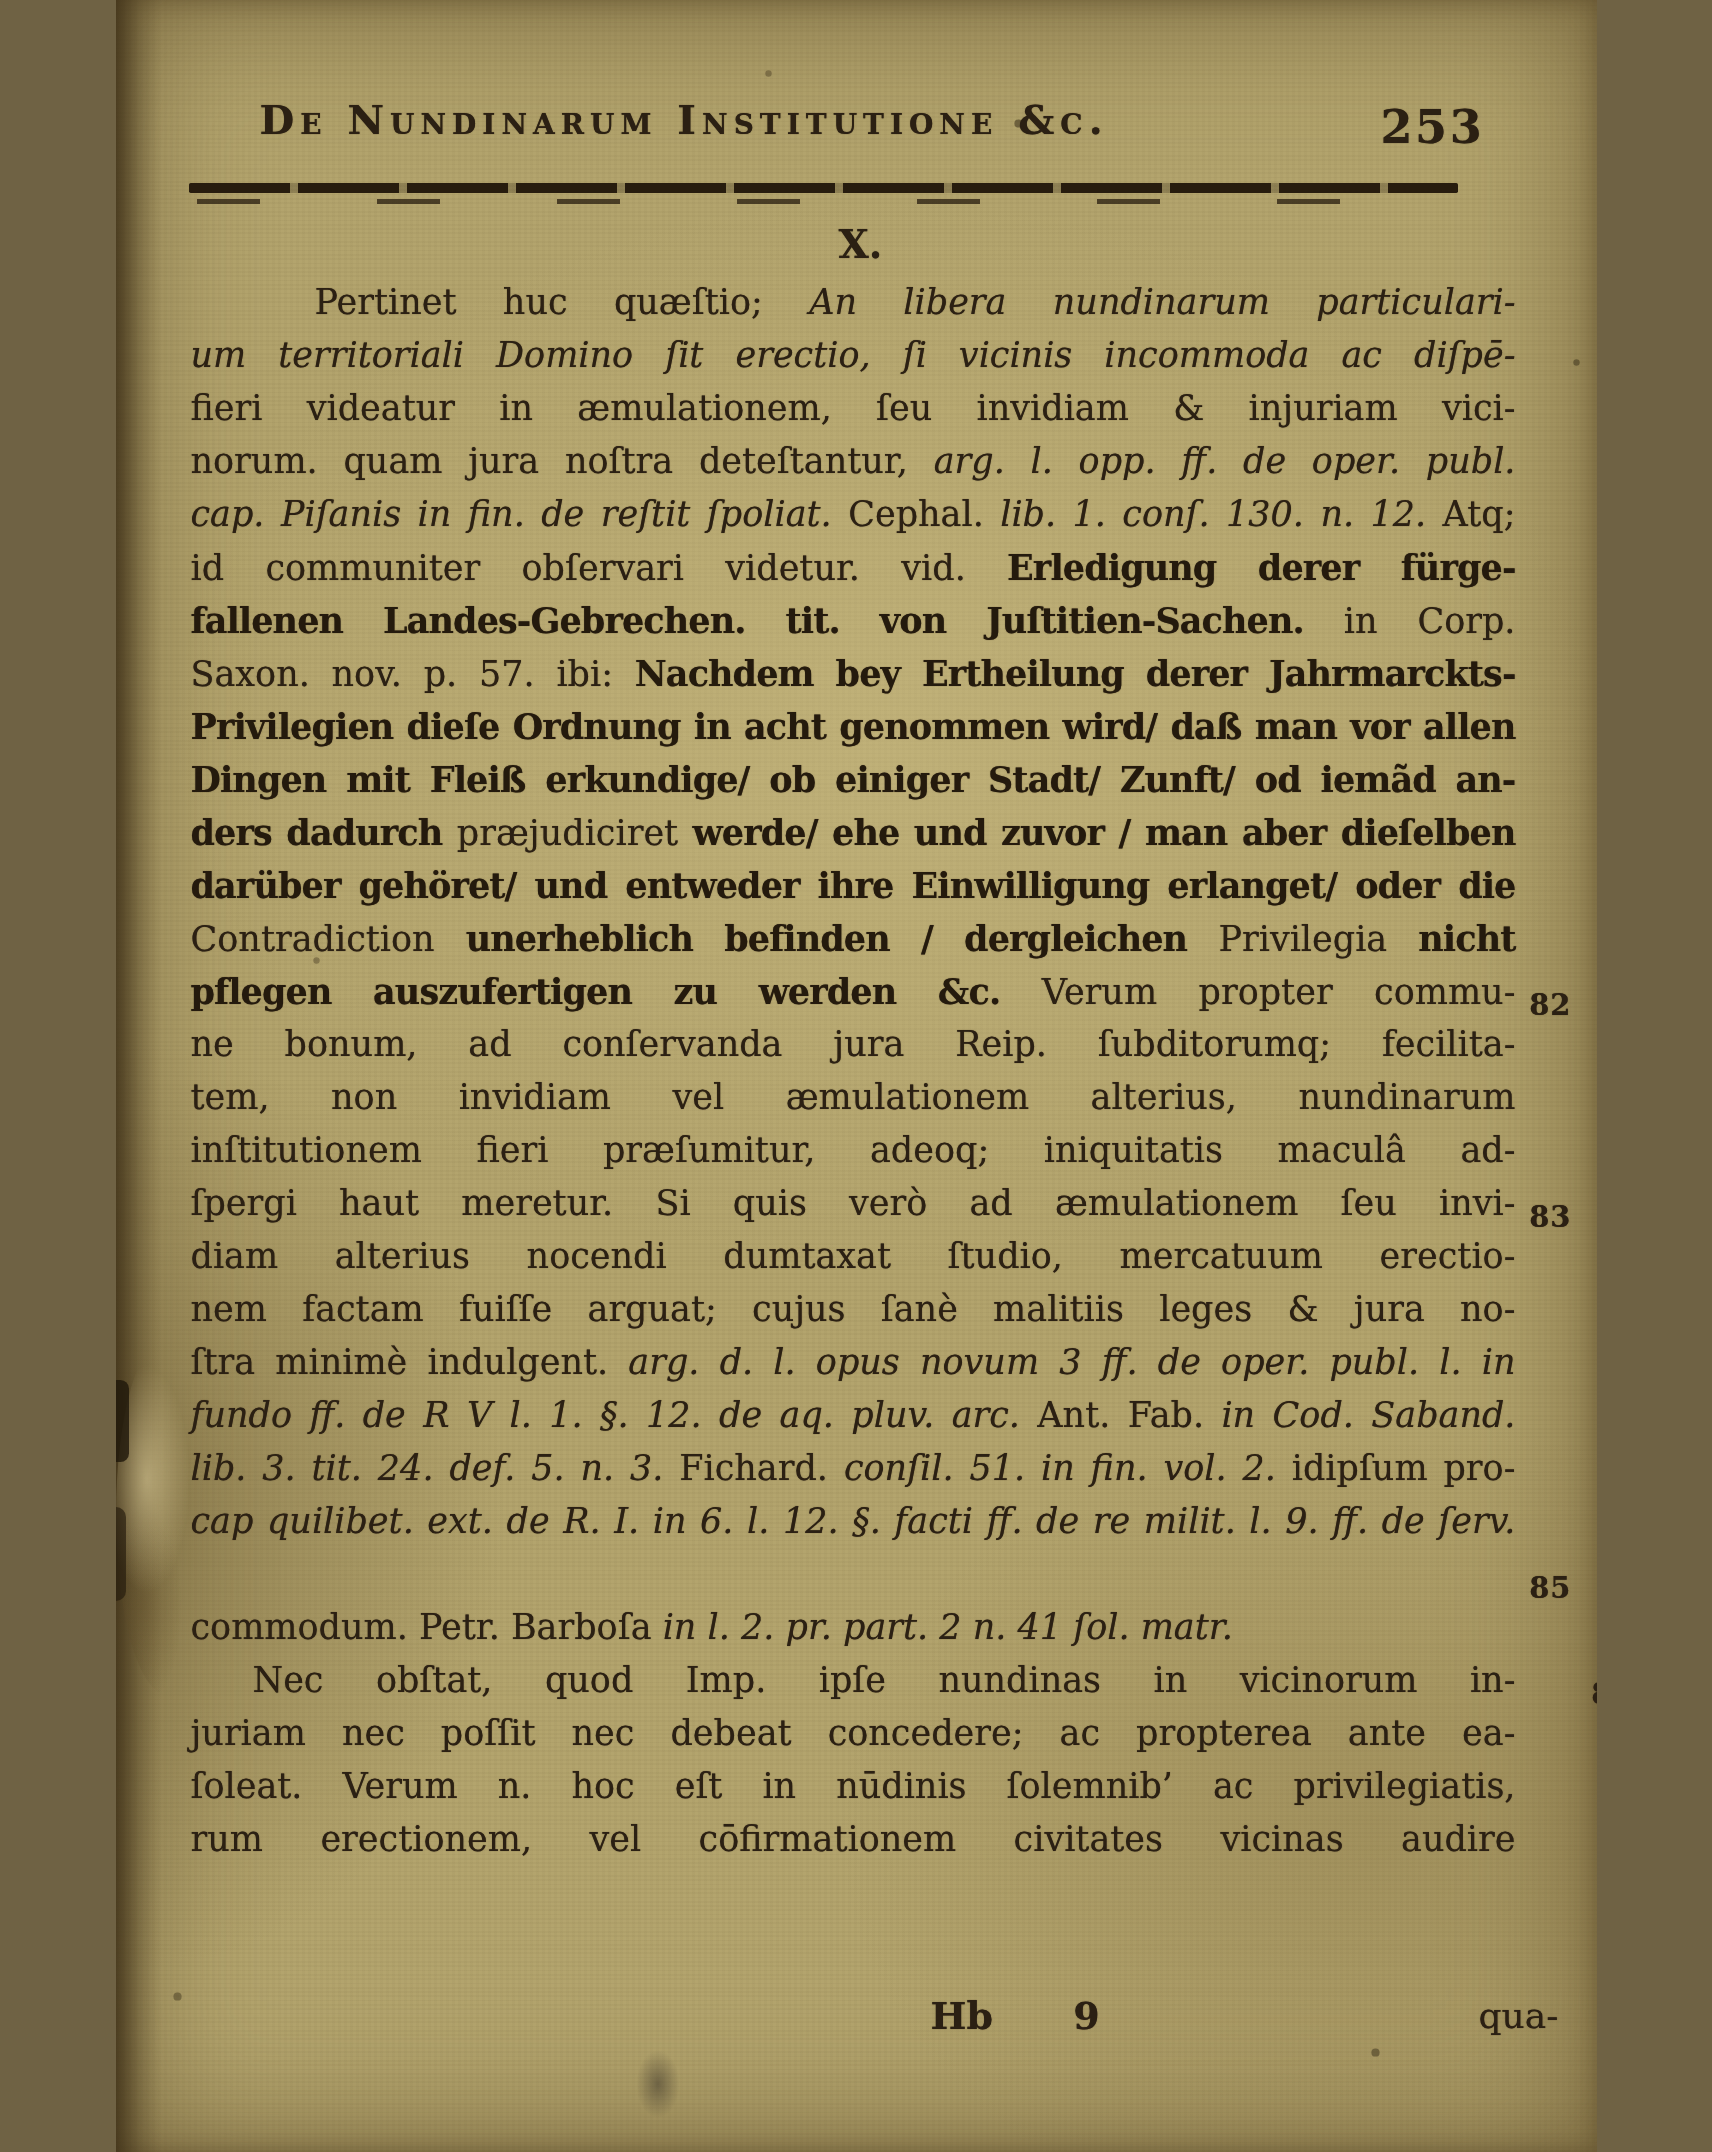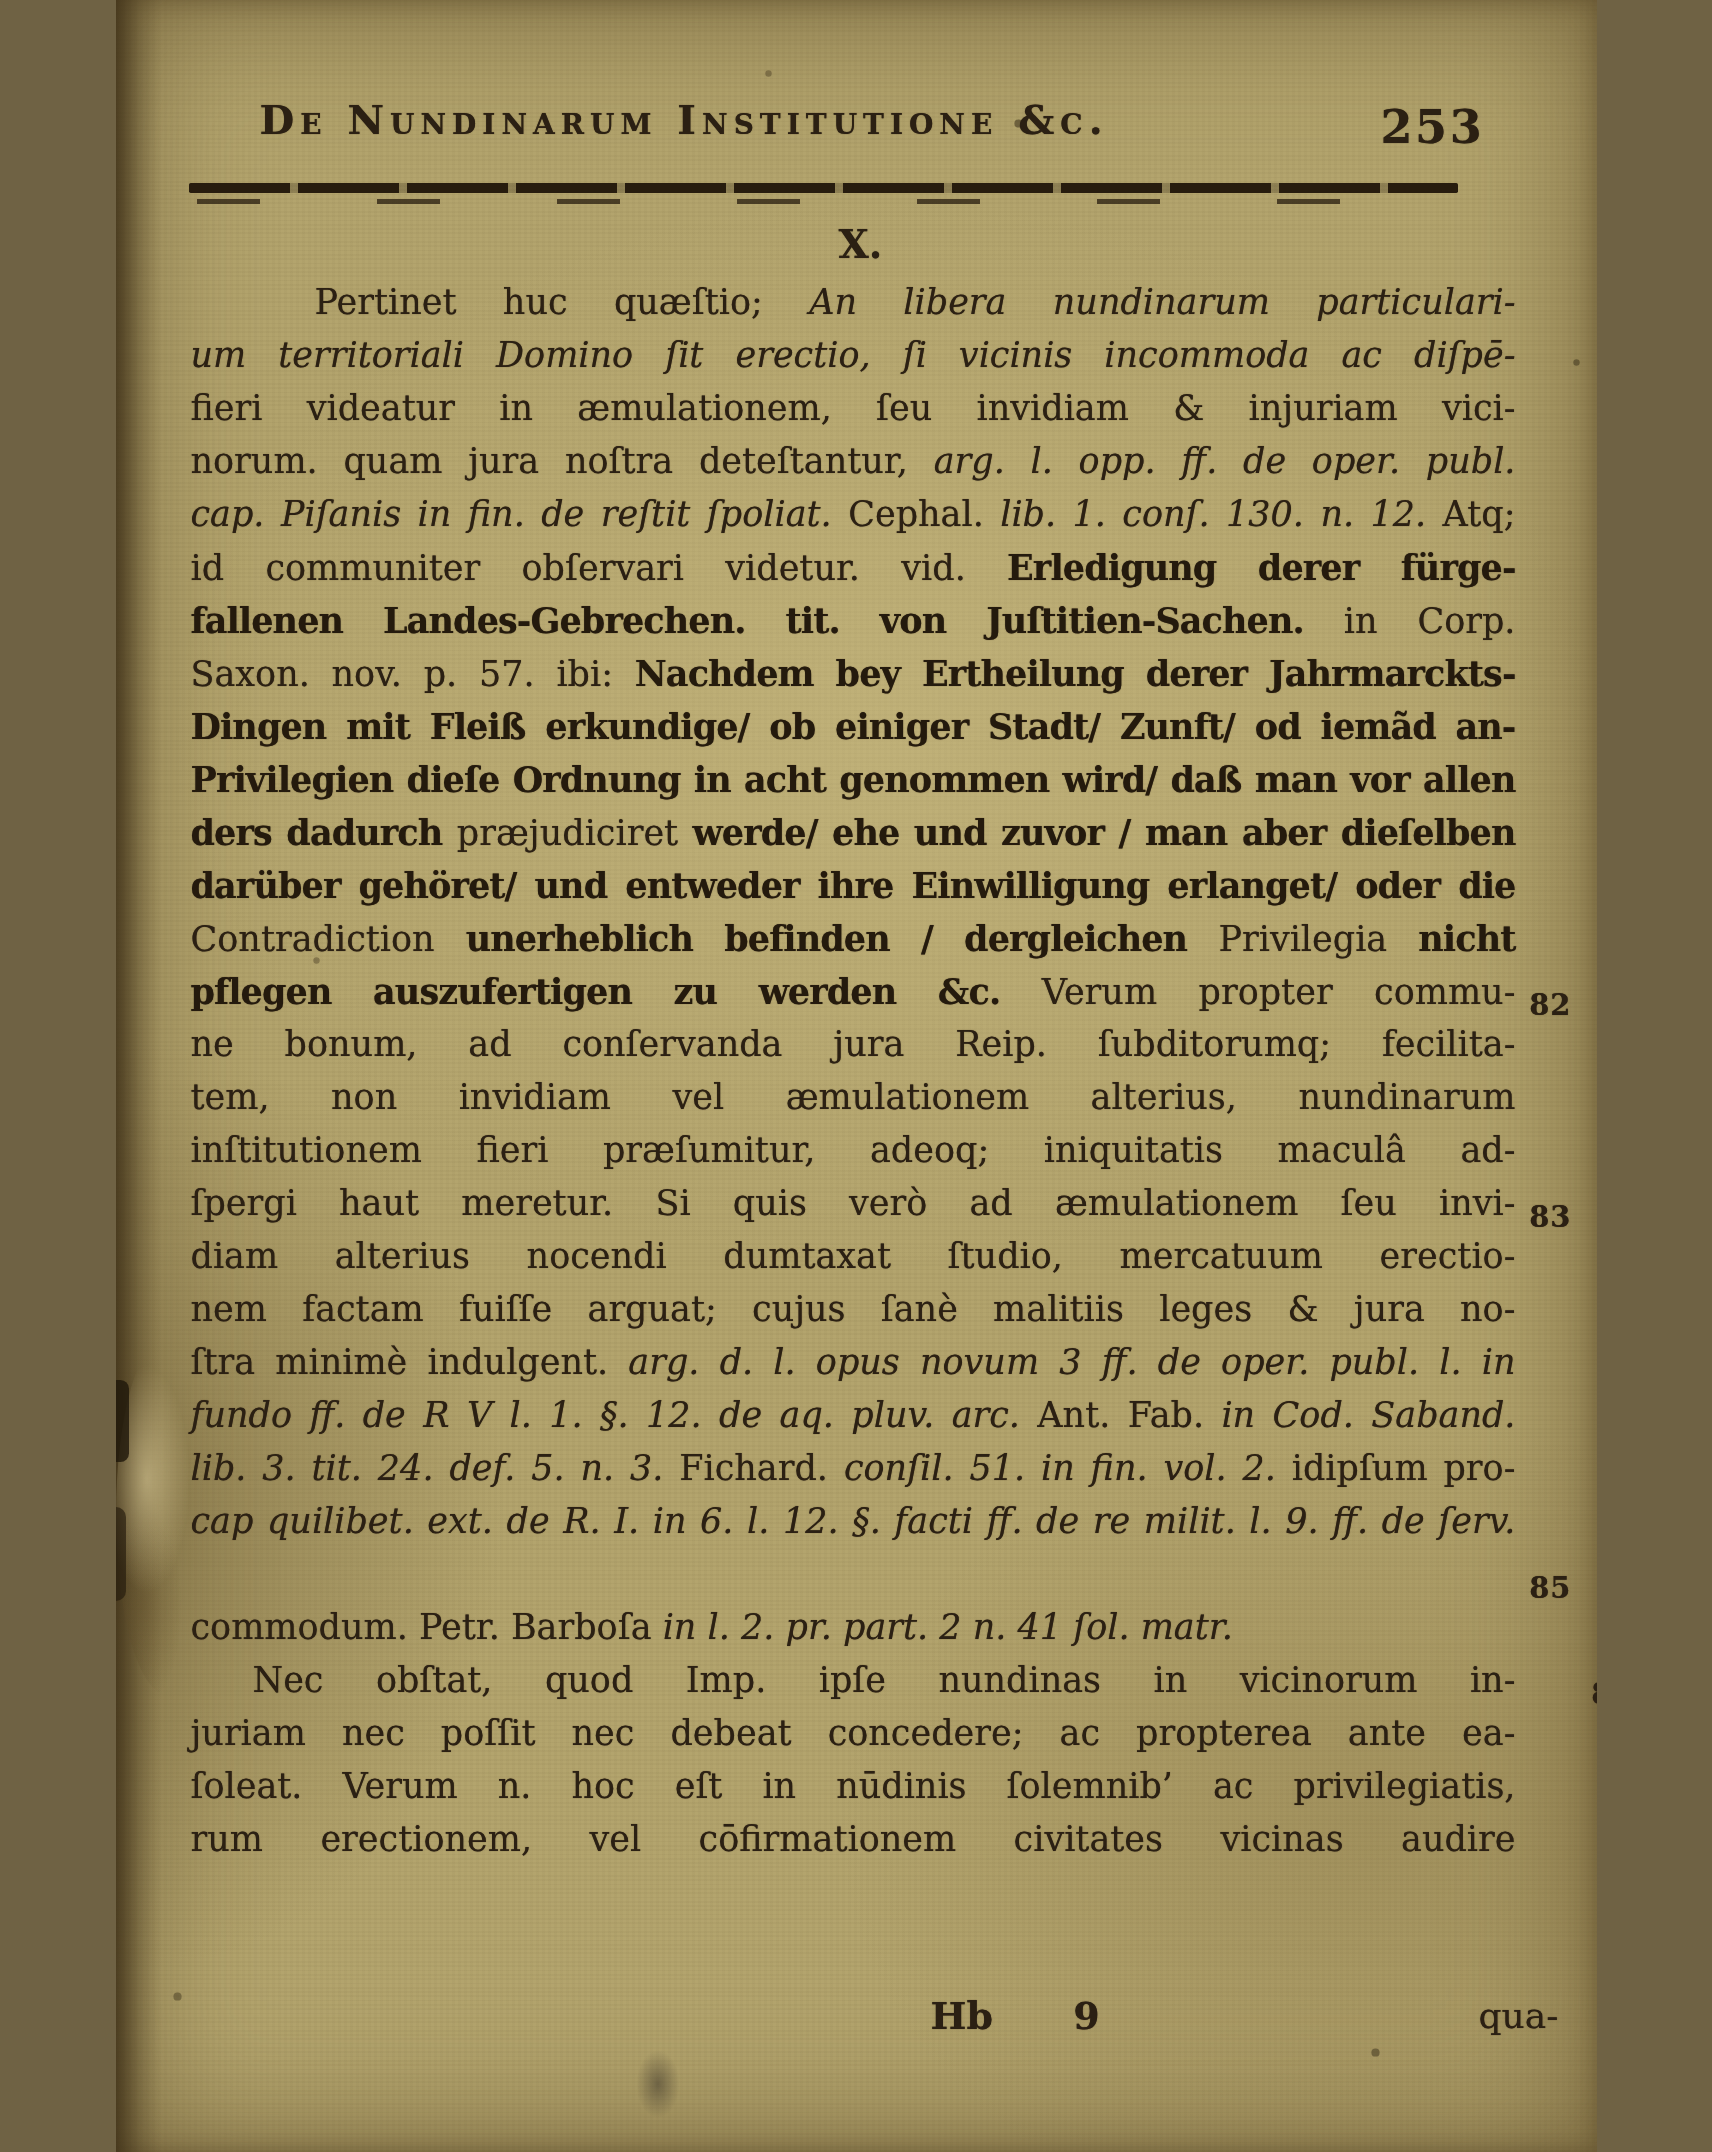--- a/index.html
+++ b/index.html
@@ -111,22 +111,22 @@
 
   <div class="textblock">
       <div class="line" style="text-indent: 124px;"><span class="rm">Pertinet huc quæſtio; </span><span class="it">An libera nundinarum particulari-</span><span class="marginal">81</span></div>
       <div class="line"><span class="it">um territoriali Domino ſit erectio, ſi vicinis incommoda ac diſpē-</span></div>
       <div class="line"><span class="rm">fieri videatur in æmulationem, ſeu invidiam &amp; injuriam vici-</span></div>
       <div class="line"><span class="rm">norum. quam jura noſtra deteſtantur, </span><span class="it">arg. l. opp. ff. de oper. publ.</span></div>
       <div class="line"><span class="it">cap. Piſanis in fin. de reſtit ſpoliat. </span><span class="rm">Cephal. </span><span class="it">lib. 1. conſ. 130. n. 12. </span><span class="rm">Atq;</span></div>
       <div class="line"><span class="rm">id communiter obſervari videtur. vid. </span><span class="fr">Erledigung derer fürge-</span></div>
       <div class="line"><span class="fr">fallenen Landes-Gebrechen. tit. von Juſtitien-Sachen. </span><span class="rm">in Corp.</span></div>
       <div class="line"><span class="rm">Saxon. nov. p. 57. ibi: </span><span class="fr">Nachdem bey Ertheilung derer Jahrmarckts-</span></div>
+      <div class="line"><span class="fr">Privilegien dieſe Ordnung in acht genommen wird/ daß man vor allen</span></div>
       <div class="line"><span class="fr">Dingen mit Fleiß erkundige/ ob einiger Stadt/ Zunft/ od iemãd an-</span></div>
-      <div class="line"><span class="fr">Privilegien dieſe Ordnung in acht genommen wird/ daß man vor allen</span></div>
       <div class="line"><span class="fr">ders dadurch </span><span class="rm">præjudiciret </span><span class="fr">werde/ ehe und zuvor / man aber dieſelben</span></div>
       <div class="line"><span class="fr">darüber gehöret/ und entweder ihre Einwilligung erlanget/ oder die</span></div>
       <div class="line"><span class="rm">Contradiction </span><span class="fr">unerheblich befinden / dergleichen </span><span class="rm">Privilegia </span><span class="fr">nicht</span></div>
       <div class="line"><span class="fr">pflegen auszufertigen zu werden &amp;c. </span><span class="rm">Verum propter commu-</span><span class="marginal">82</span></div>
       <div class="line"><span class="rm">ne bonum, ad conſervanda jura Reip. ſubditorumq; fecilita-</span></div>
       <div class="line"><span class="rm">tem, non invidiam vel æmulationem alterius, nundinarum</span></div>
       <div class="line"><span class="rm">inſtitutionem fieri præſumitur, adeoq; iniquitatis maculâ ad-</span></div>
       <div class="line"><span class="rm">ſpergi haut meretur. Si quis verò ad æmulationem ſeu invi-</span><span class="marginal">83</span></div>
       <div class="line"><span class="rm">diam alterius nocendi dumtaxat ſtudio, mercatuum erectio-</span></div>
       <div class="line"><span class="rm">nem factam fuiſſe arguat; cujus ſanè malitiis leges &amp; jura no-</span></div>

